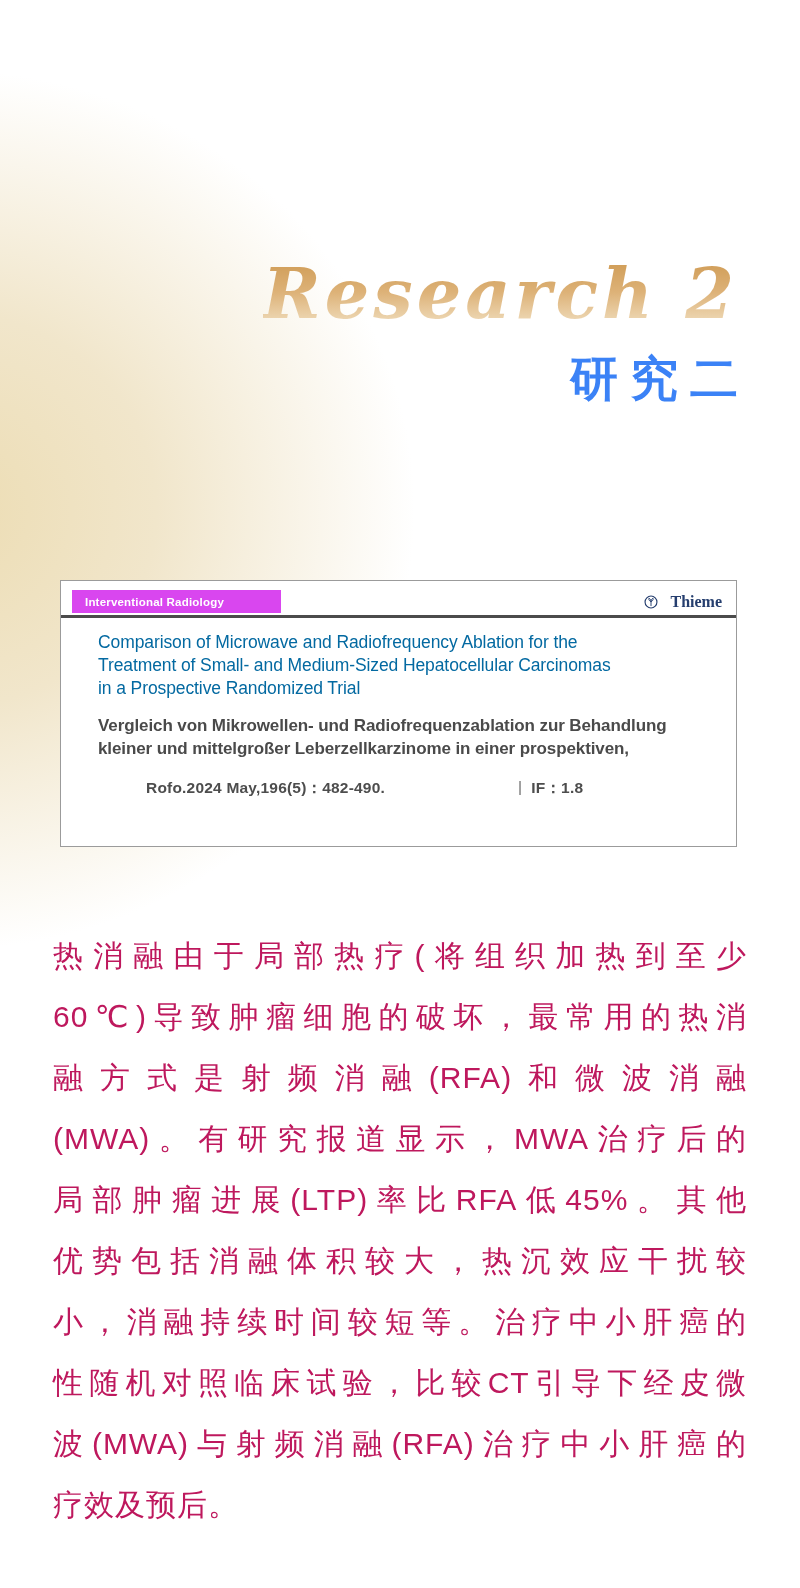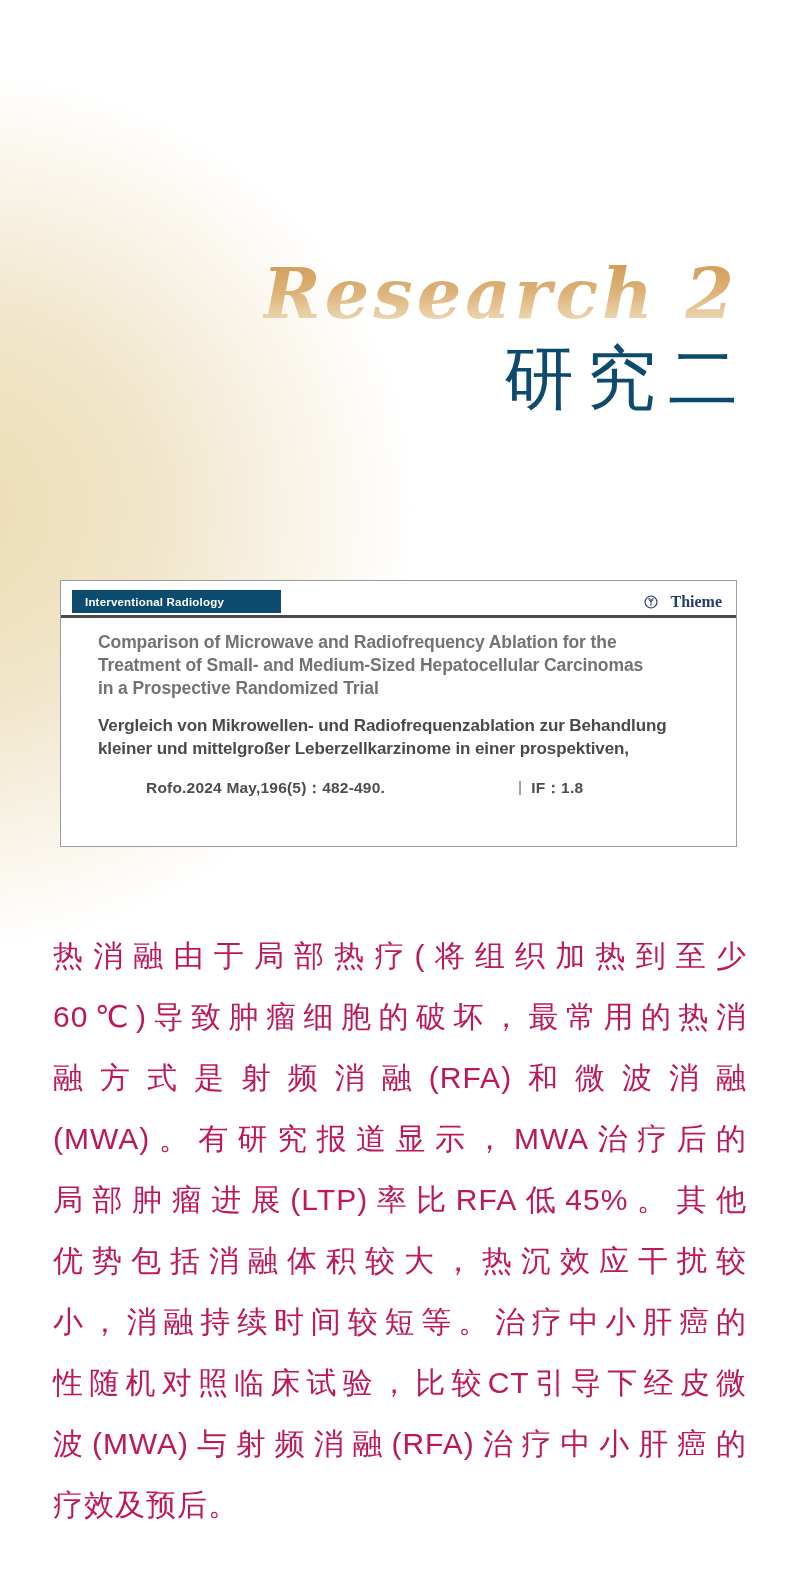--- a/index.html
+++ b/index.html
@@ -41,26 +41,26 @@
       background: linear-gradient(180deg, #cf9b54 8%, #ddb278 48%, #f4e6cb 96%);
       -webkit-background-clip: text;
       background-clip: text;
       -webkit-text-fill-color: transparent;
       color: transparent;
     }
   }
   .cn-title {
     margin-top: 2px;
     font-family: "DejaVu Serif", "Liberation Serif", serif;
-    font-weight: 400;
-    font-size: 70px;
+    font-weight: 700;
+    font-size: 48px;
     line-height: 80px;
     letter-spacing: 12px;
     margin-right: -12px;
-    color: #0c4a6e;
+    color: #3b82f6;
   }
 
   
   .paper-card {
     position: absolute;
     left: 60px;
     top: 580px;
     width: 677px;
     height: 267px;
     background: #ffffff;
@@ -68,21 +68,21 @@
   }
   .card-top {
     display: flex;
     align-items: center;
     justify-content: space-between;
     padding: 9px 14px 0 11px;
   }
   .journal-tag {
     width: 209px;
     height: 23px;
-    background: #0c4a6e;
+    background: #d946ef;
     display: flex;
     align-items: center;
     padding-left: 13px;
   }
   .journal-tag span {
     color: #ffffff;
     font-weight: bold;
     font-size: 11.5px;
     letter-spacing: 0.2px;
   }
@@ -96,24 +96,24 @@
     font-size: 16px;
   }
   .publisher svg { display: block; }
   .card-rule {
     height: 3px;
     background: #4b4b4b;
     margin-top: 2px;
   }
   .card-body { padding: 13px 20px 0 37px; }
   .title-en {
-    color: #737373;
+    color: #0369a1;
     font-size: 17.5px;
     line-height: 23px;
-    font-weight: bold;
+    font-weight: normal;
     letter-spacing: -0.1px;
   }
   .title-en .line, .title-de .line { display: block; white-space: nowrap; }
   .title-de {
     margin-top: 14px;
     color: #4a4a4a;
     font-size: 17px;
     line-height: 23px;
     font-weight: bold;
     letter-spacing: -0.1px;

